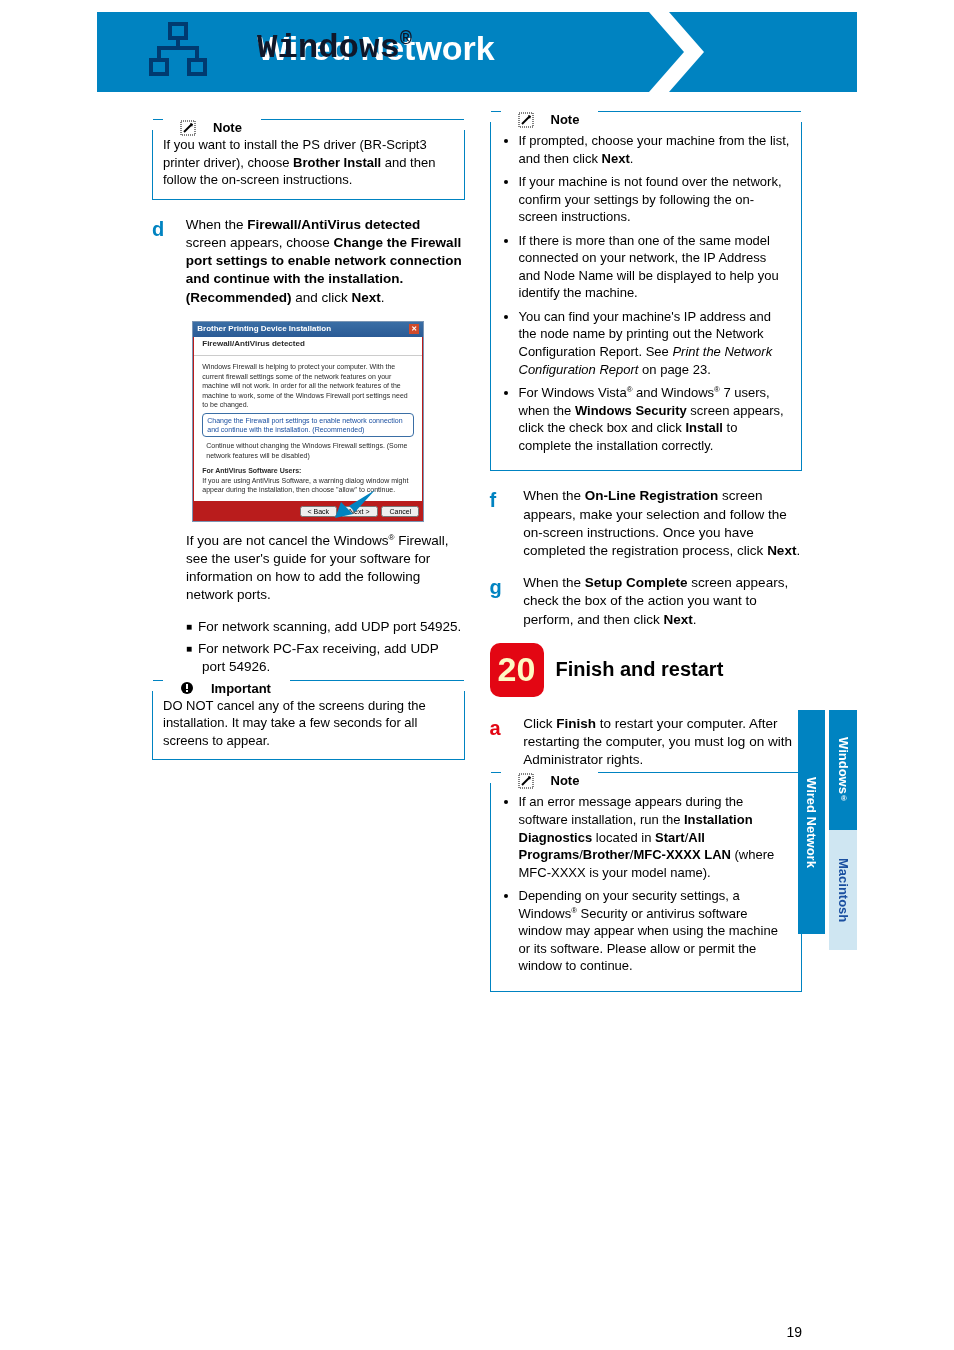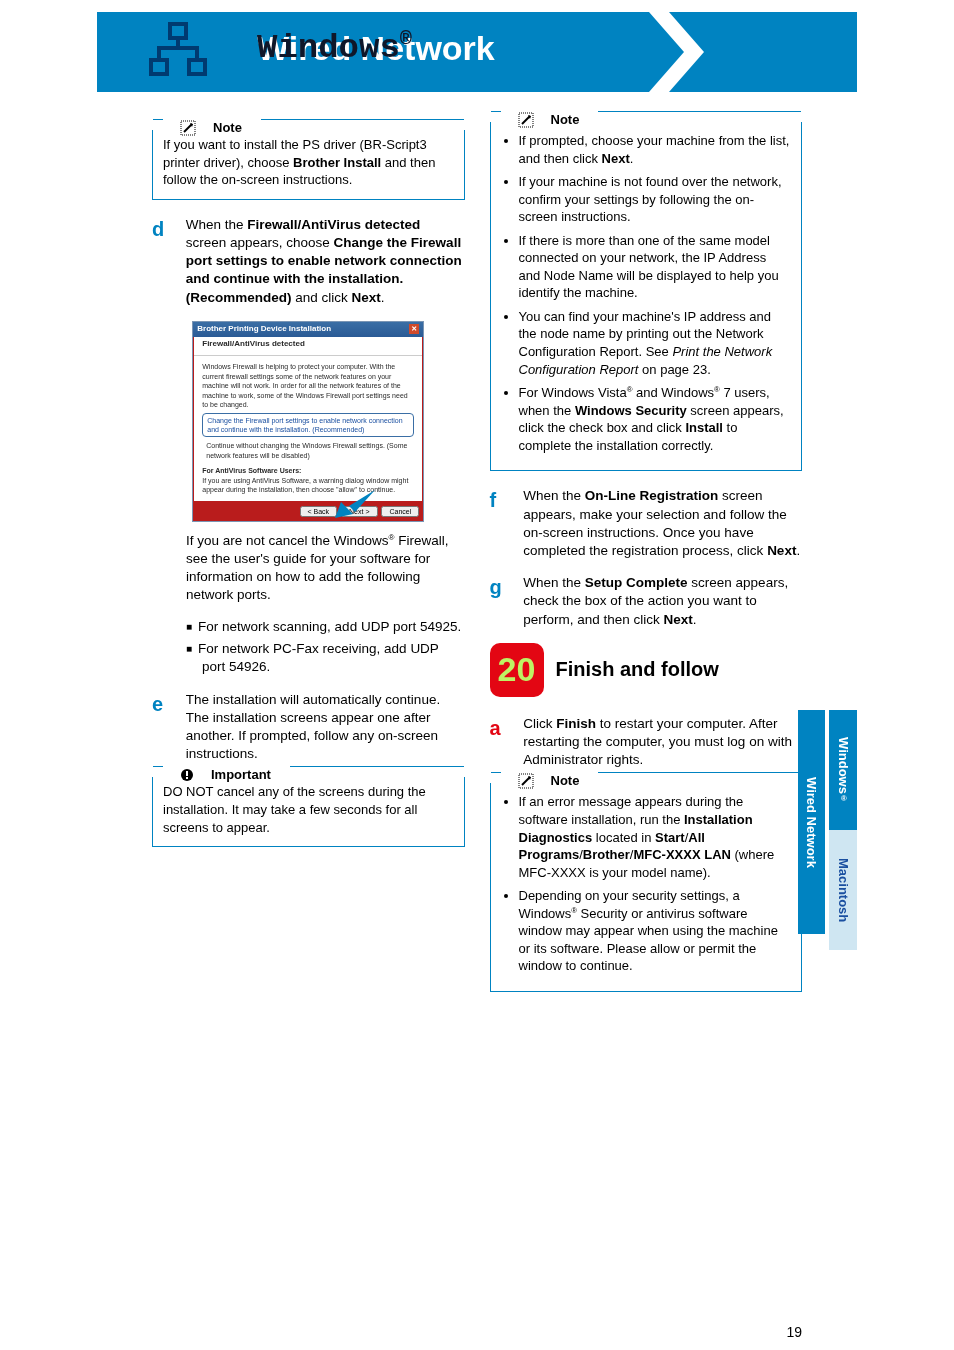--- a/index.html
+++ b/index.html
@@ -157,21 +157,21 @@
   .mock-wrap { position: relative; }
   
   .bigstep {
     display: flex;
     align-items: center;
     gap: 12px;
     margin: 14px 0 18px 0;
   }
   .bigstep .numbox {
     background: #e30613;
-    color: #bef264;
+    color: #fef9c3;
     width: 54px;
     height: 54px;
     border-radius: 10px;
     display: flex;
     align-items: center;
     justify-content: center;
     font-weight: 900;
     font-size: 34px;
     font-family: Arial, sans-serif;
   }
@@ -292,24 +292,20 @@
       </div>
 
       <div class="step" style="margin-left:34px;">
         <span>If you are not cancel the Windows</span><sup>®</sup><span> Firewall, see the user's guide for your software for information on how to add the following network ports.</span>
         <ul class="sq-list">
           <li>For network scanning, add UDP port 54925.</li>
           <li>For network PC-Fax receiving, add UDP port 54926.</li>
         </ul>
       </div>
 
-      <div class="step">
-        <span class="step-letter">e</span>
-        <span class="step-body">The installation will automatically continue. The installation screens appear one after another. If prompted, follow any on-screen instructions.</span>
-      </div>
 
       <div class="callout">
         <div class="label-row">
           <span class="line-left"></span>
           <span class="ico">
             <svg width="14" height="14" viewBox="0 0 14 14">
                 <circle cx="7" cy="7" r="6" fill="#000"></circle>
                 <rect x="6" y="3" width="2" height="5" fill="#fff"></rect>
                 <rect x="6" y="9" width="2" height="2" fill="#fff"></rect>
               </svg>
@@ -357,21 +353,21 @@
 
       <div class="step">
         <span class="step-letter">g</span>
         <span class="step-body">
           <span>When the </span><b>Setup Complete</b><span> screen appears, check the box of the action you want to perform, and then click </span><b>Next</b><span>.</span>
         </span>
       </div>
 
       <div class="bigstep">
         <div class="numbox">20</div>
-        <div class="title">Finish and follow</div>
+        <div class="title">Finish and restart</div>
       </div>
 
       <div class="step">
         <span class="step-letter red">a</span>
         <span class="step-body">
           <span>Click </span><b>Finish</b><span> to restart your computer. After restarting the computer, you must log on with Administrator rights.</span>
         </span>
       </div>
 
       <div class="callout">

